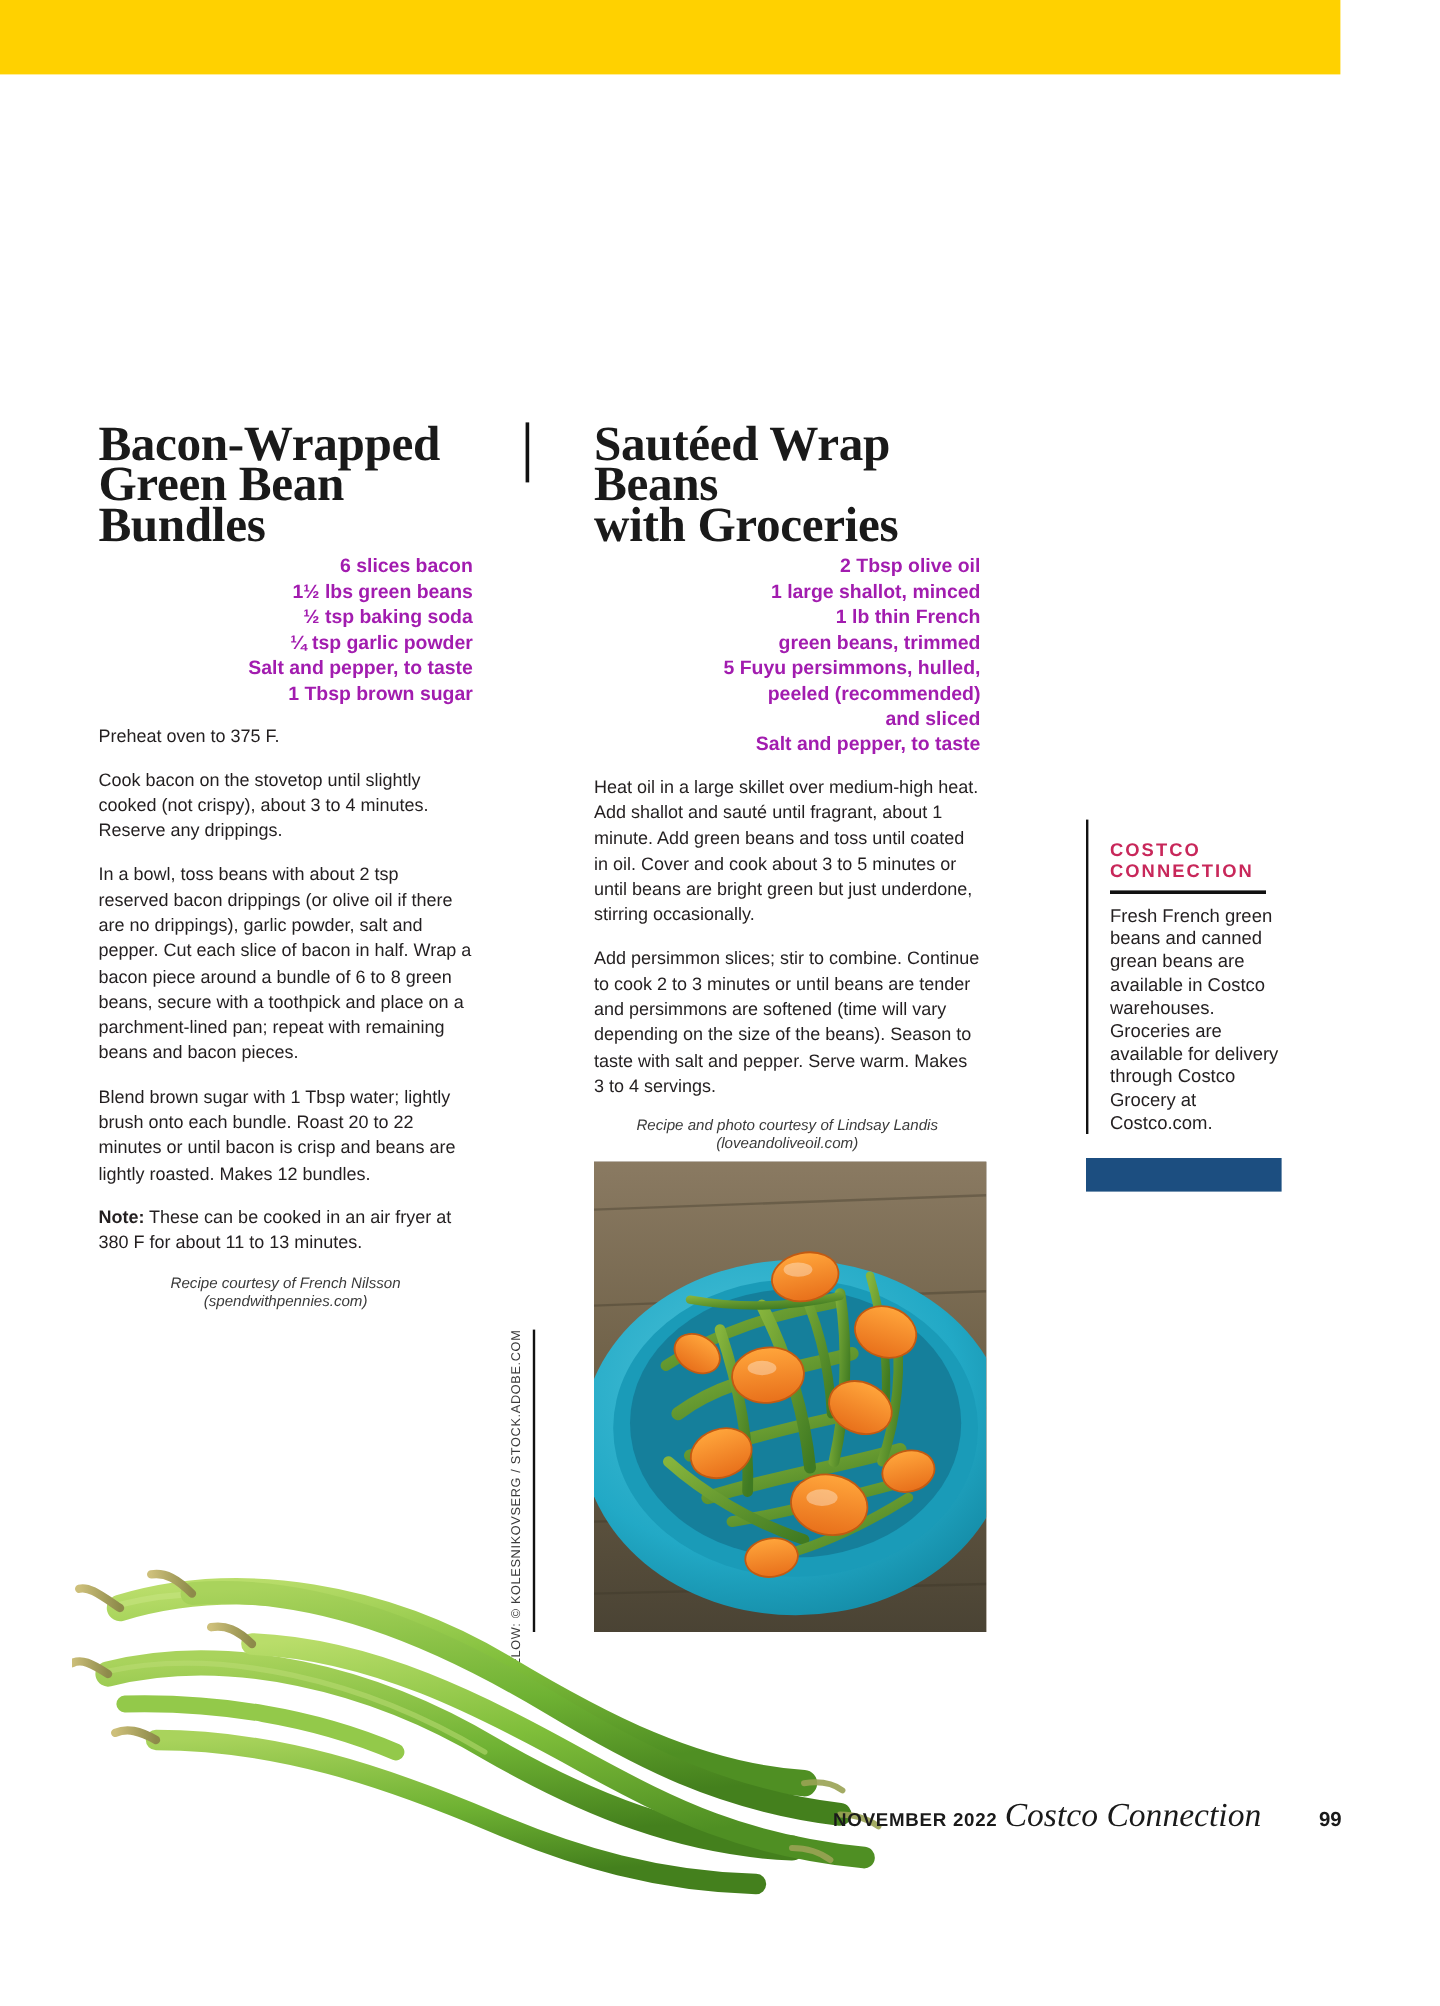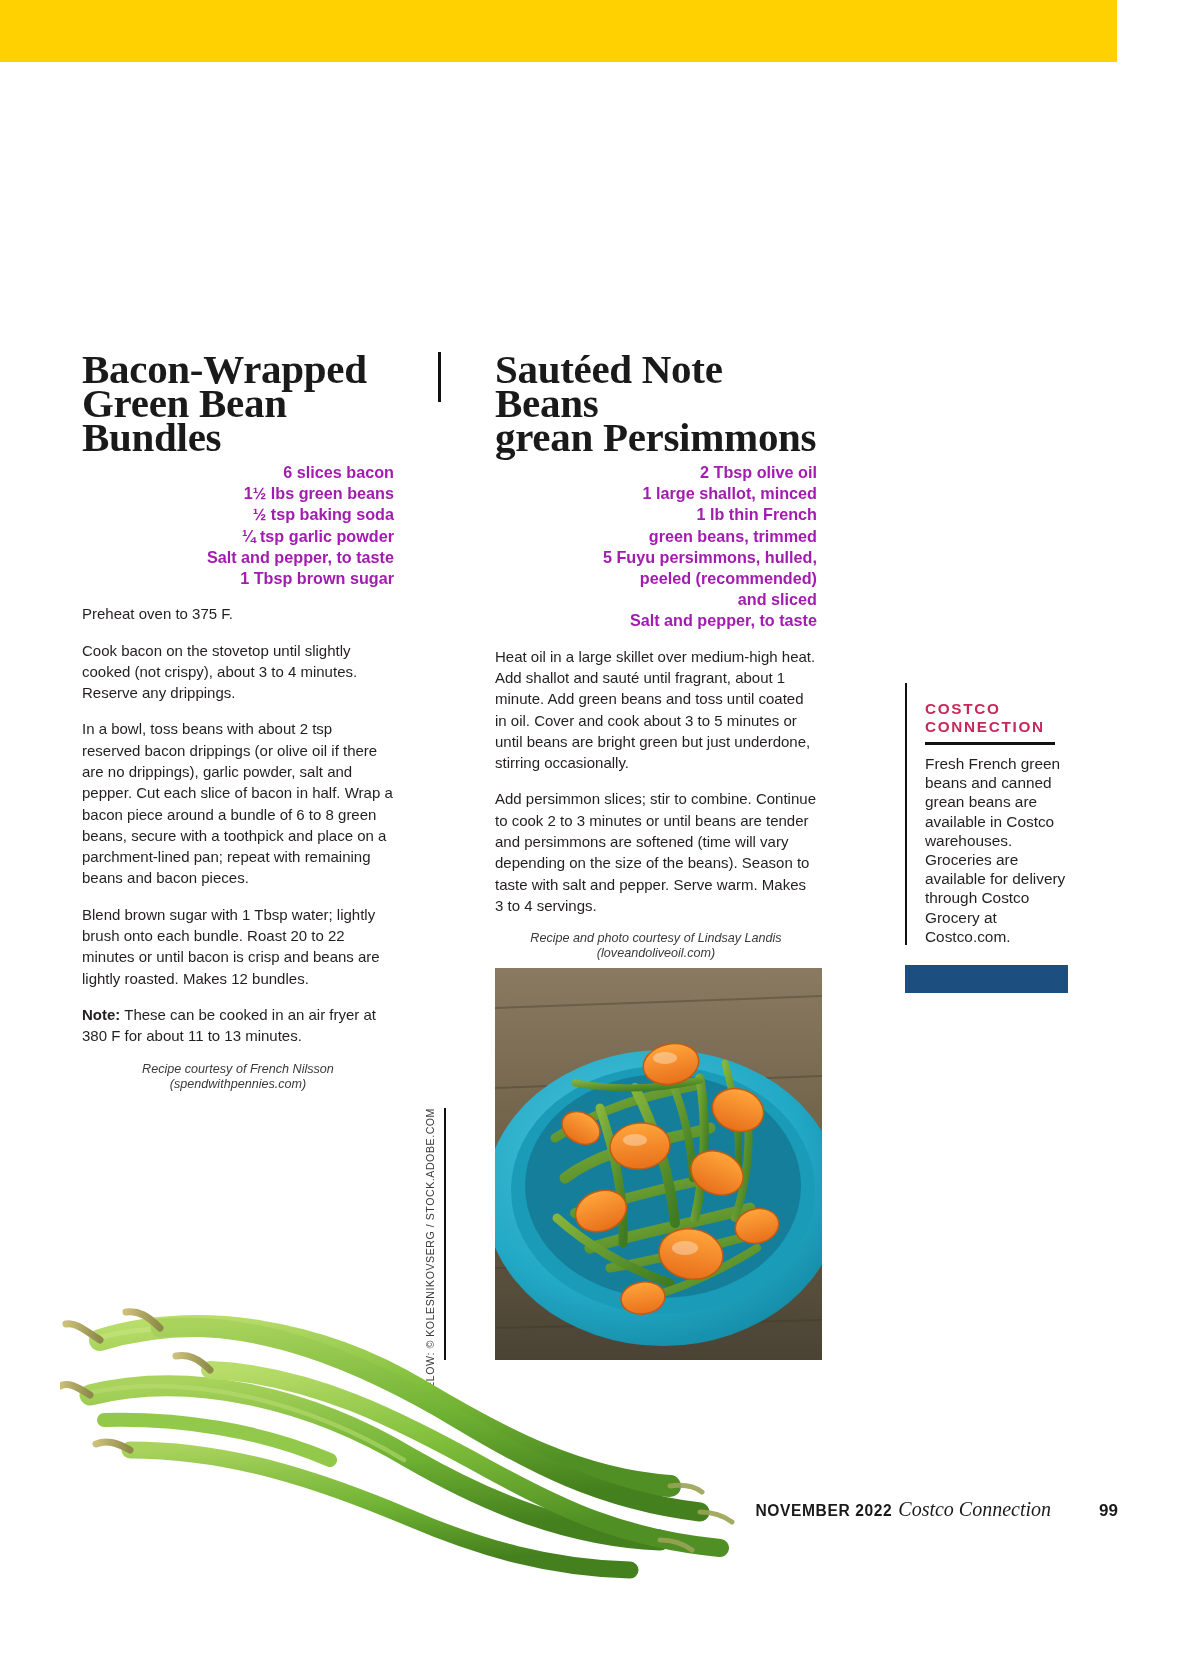--- a/index.html
+++ b/index.html
@@ -118,21 +118,21 @@
   }
 
   
   .footer{
     position:absolute;left:0;top:1498px;width:1118px;
     text-align:right;
     font-size:17px;
     color:#1a1a1a;
   }
   .footer .f-date{font-weight:bold;letter-spacing:0.6px;font-size:15.6px;}
-  .footer .f-mag{font-family:"Liberation Serif", serif;font-style:italic;font-size:20px;padding-left:6px;}
+  .footer .f-mag{font-family:"Liberation Serif", serif;font-style:italic;font-size:28px;padding-left:6px;}
   .footer .f-page{font-weight:bold;font-size:17px;padding-left:24px;margin-left:24px;}
 </style>
 </head>
 <body>
 
 <div class="page">
 
   <div class="top-banner"></div>
 
   <div class="rule-vert"></div>
@@ -156,22 +156,22 @@
     <p class="body-p">Blend brown sugar with 1 Tbsp water; lightly brush onto each bundle. Roast 20 to 22 minutes or until bacon is crisp and beans are lightly roasted. Makes 12 bundles.</p>
     <p class="body-p"><b>Note:</b><span> These can be cooked in an air fryer at 380 F for about 11 to 13 minutes.</span></p>
     <p class="credit">
       <span>Recipe courtesy of French Nilsson</span><br>
       <span>(spendwithpennies.com)</span>
     </p>
   </div>
 
   <div class="col col-right">
     <h1 class="recipe-title">
-      <span>Sautéed Note Beans</span><br>
-      <span>grean Persimmons</span>
+      <span>Sautéed Wrap Beans</span><br>
+      <span>with Groceries</span>
     </h1>
     <div class="ingredients">
       <span class="ing">2 Tbsp olive oil</span>
       <span class="ing">1 large shallot, minced</span>
       <span class="ing">1 lb thin French</span>
       <span class="ing">   green beans, trimmed</span>
       <span class="ing">5 Fuyu persimmons, hulled,</span>
       <span class="ing">   peeled (recommended)</span>
       <span class="ing">   and sliced</span>
       <span class="ing">Salt and pepper, to taste</span>

